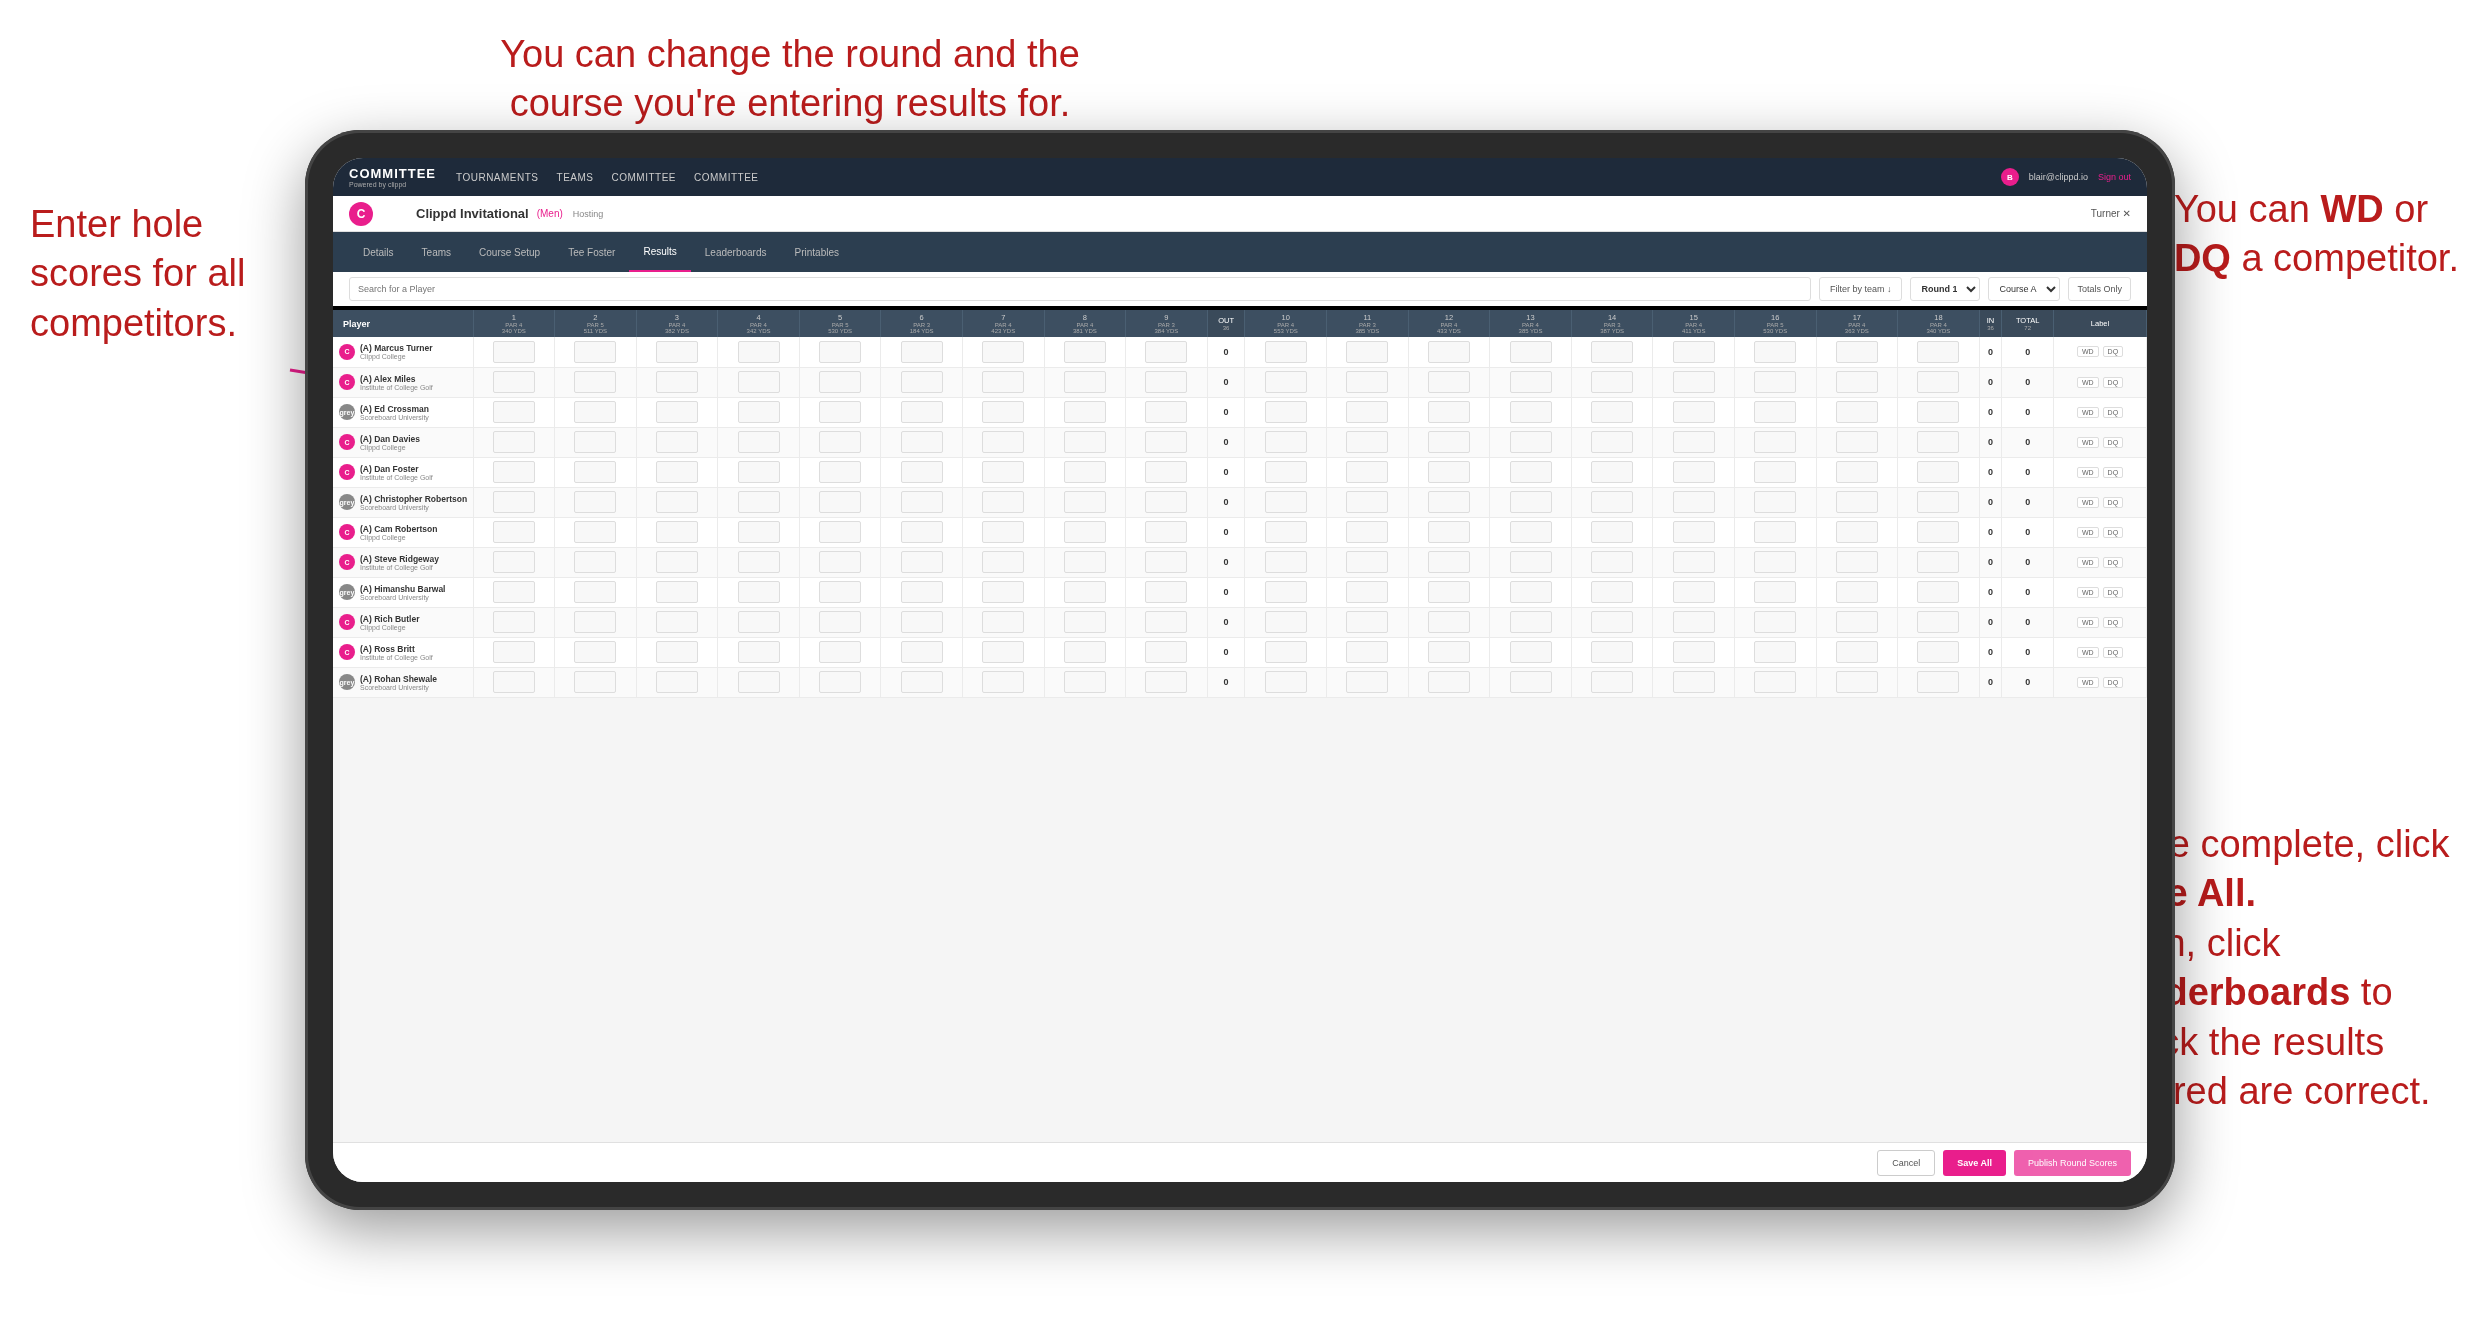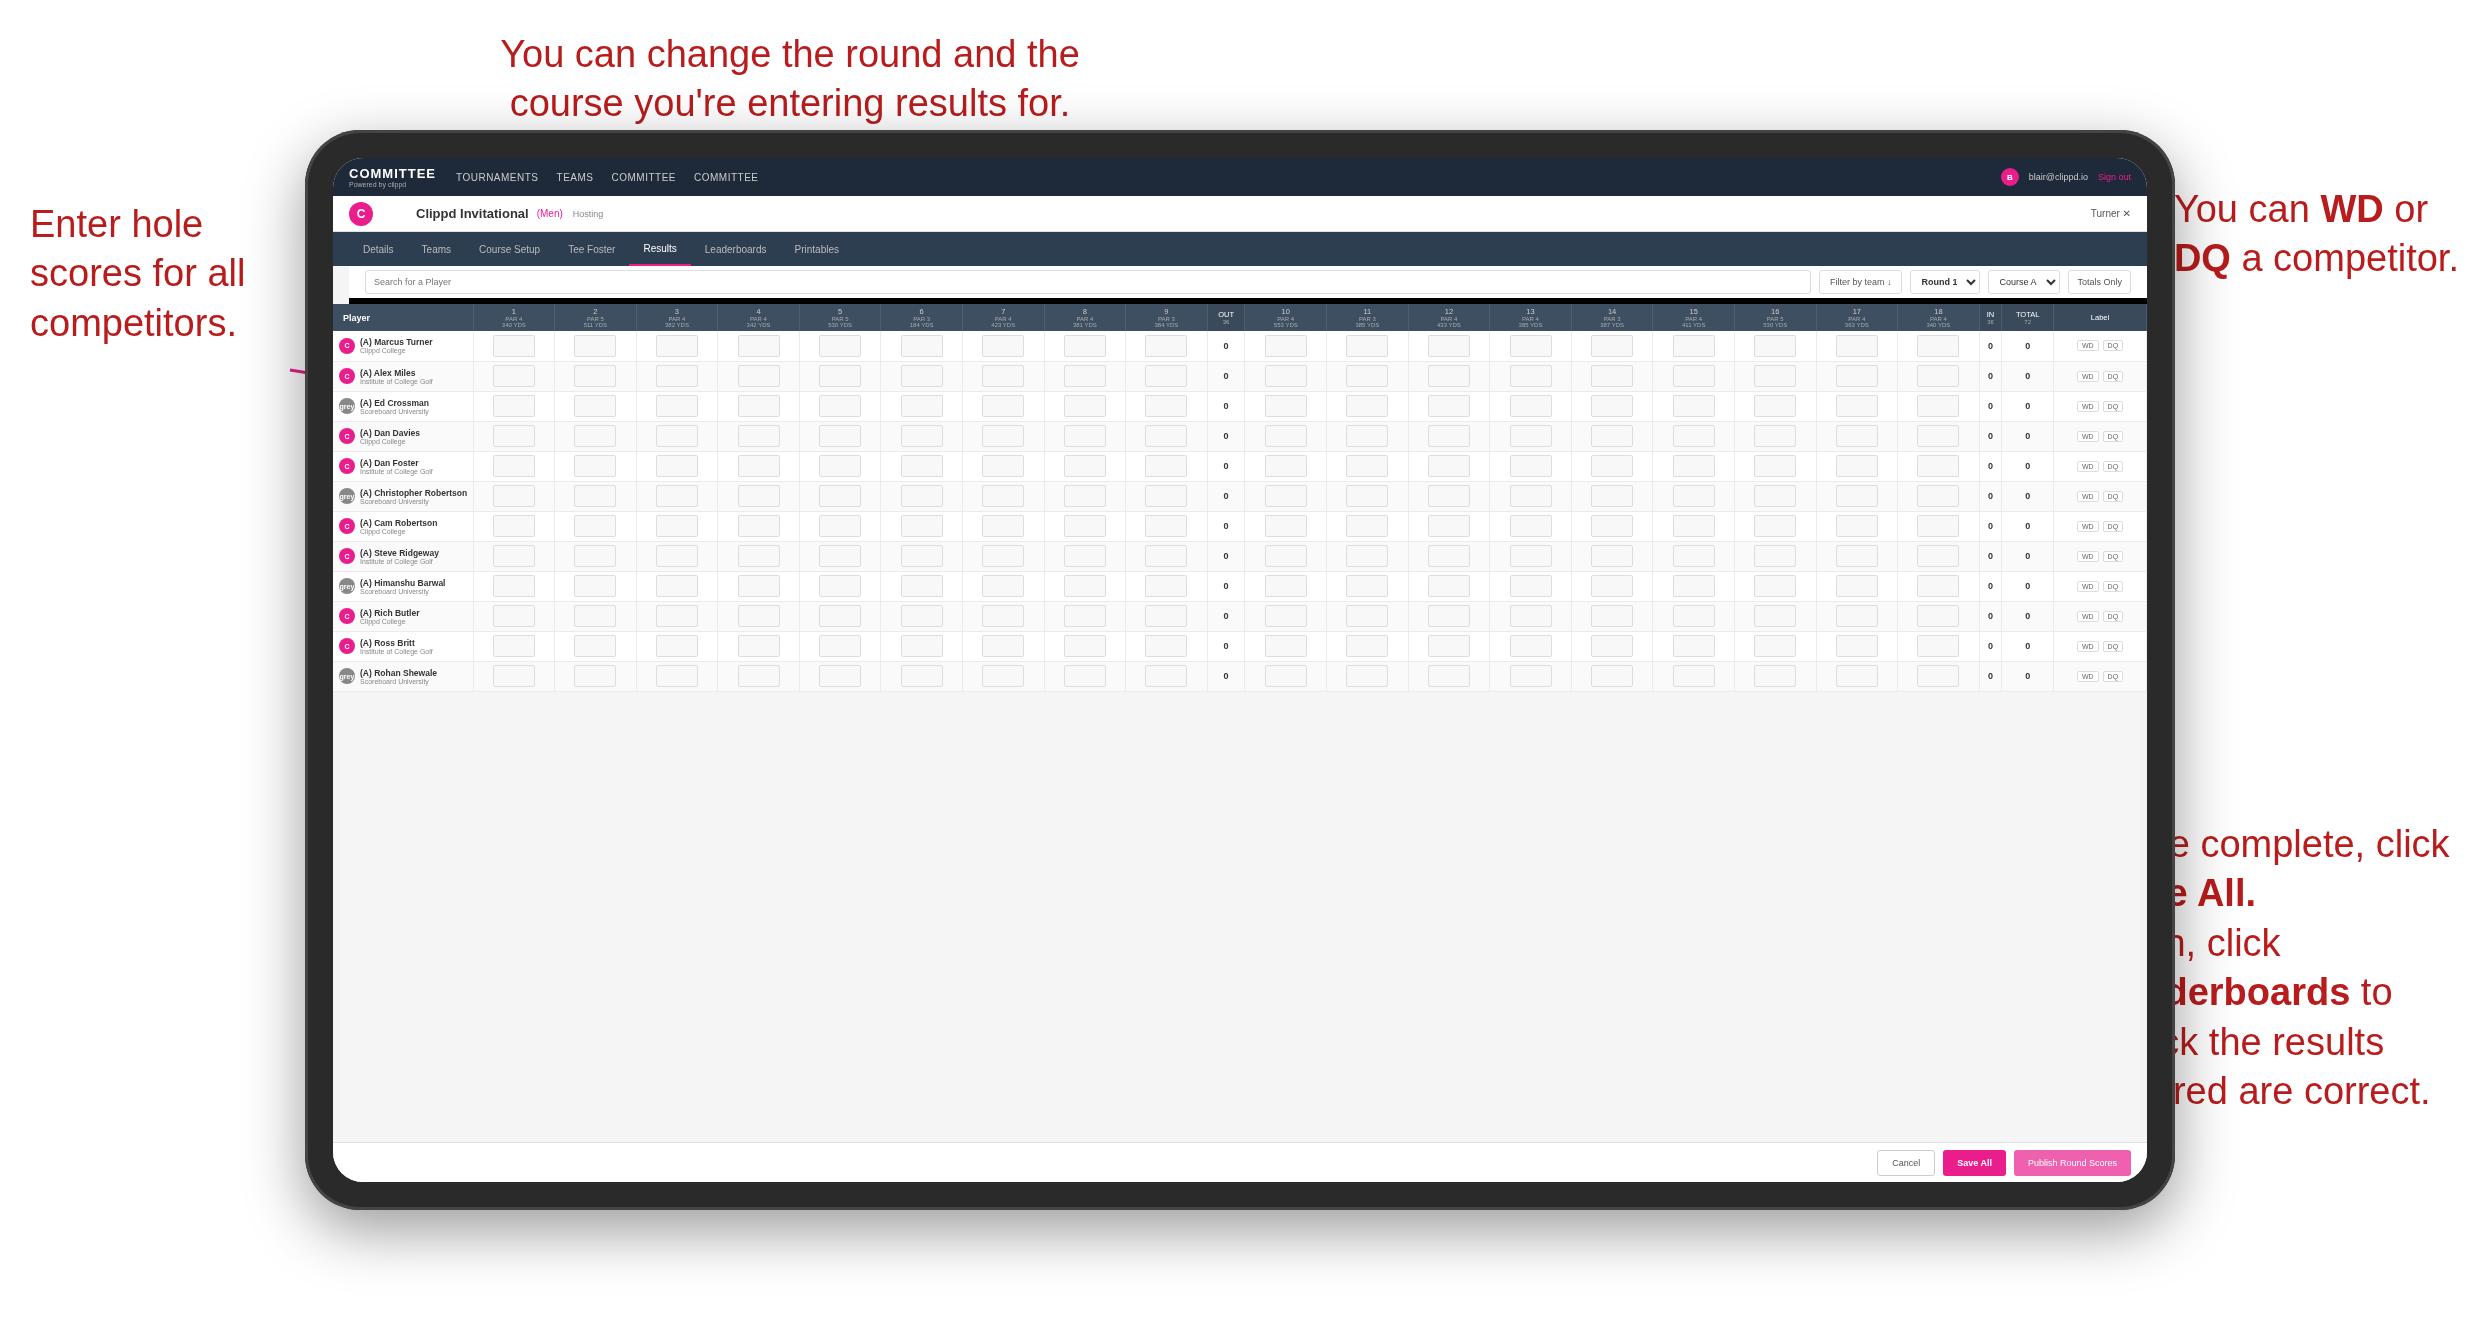--- a/index.html
+++ b/index.html
@@ -208,21 +208,21 @@
       color: #555;
       cursor: pointer;
     }
 
     
     .sub-nav {
       background: #2c3e50;
       display: flex;
       align-items: center;
       padding: 0 16px;
-      height: 34px;
+      height: 40px;
       flex-shrink: 0;
     }
 
     .sub-nav-tab {
       color: #bbb;
       font-size: 10px;
       padding: 0 14px;
       height: 100%;
       display: flex;
       align-items: center;
@@ -236,23 +236,22 @@
     }
 
     
     .filter-bar {
       background: #fff;
       display: flex;
       align-items: center;
       padding: 6px 16px;
       height: 38px;
       gap: 8px;
-      border-bottom: 6px solid #000000;
+      border-bottom: 4px solid #000000;
       flex-shrink: 0;
-      margin-left: 16px;
     }
 
     .search-input {
       flex: 1;
       height: 24px;
       border: 1px solid #ddd;
       border-radius: 3px;
       padding: 0 8px;
       font-size: 9px;
       color: #999;

